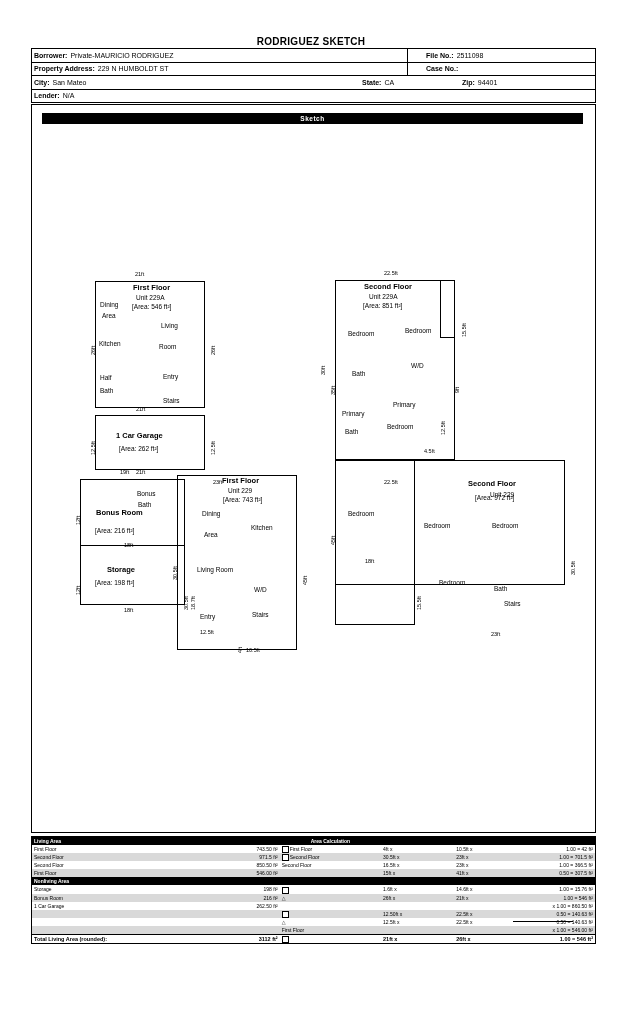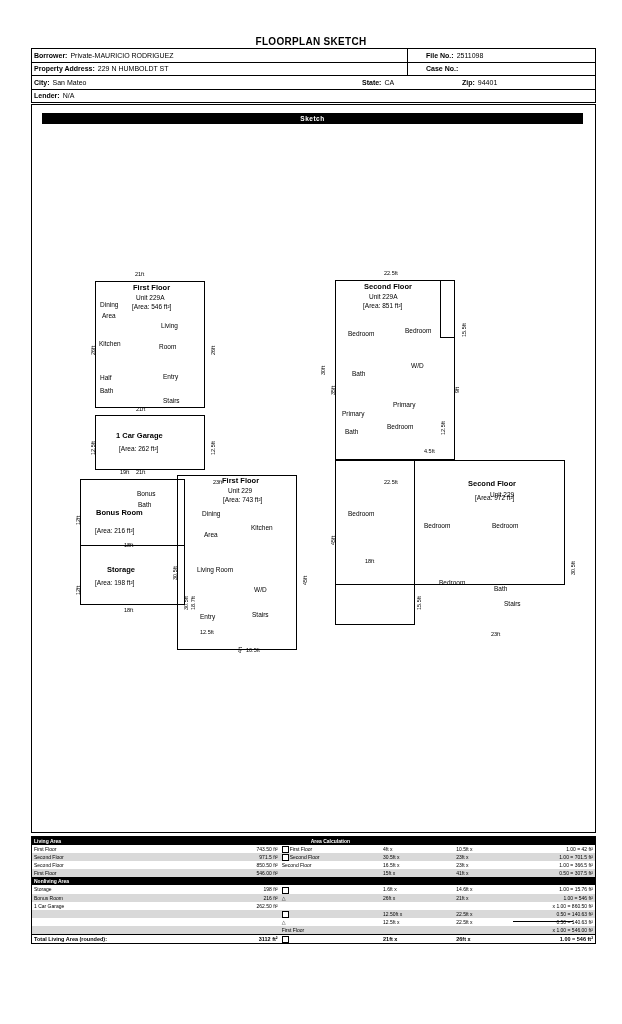--- a/index.html
+++ b/index.html
@@ -43,21 +43,21 @@
   .totrow{border-top:1px solid #000;font-weight:bold;font-size:5.5px;}
   .chk{display:inline-block;width:5px;height:5px;border:1px solid #000;background:#fff;vertical-align:middle;margin-right:1px;}
   .scalenote{position:absolute;right:40px;top:805px;font-size:6px;}
   .scaleline{position:absolute;right:22px;top:816px;width:60px;border-top:1px solid #000;}
 </style>
 </head>
 <body>
 
 <div class="page">
 
-  <div class="title">FLOORPLAN SKETCH</div>
+  <div class="title">RODRIGUEZ SKETCH</div>
 
   <div class="hdr">
     <div class="row">
       <div class="cellA">
         <span class="lab">Borrower:</span>
         <span class="val">Private-MAURICIO RODRIGUEZ</span>
       </div>
       <div class="cellB">
         <span class="lab" style="padding-left:18px">File No.:</span>
         <span class="val">2511098</span>

